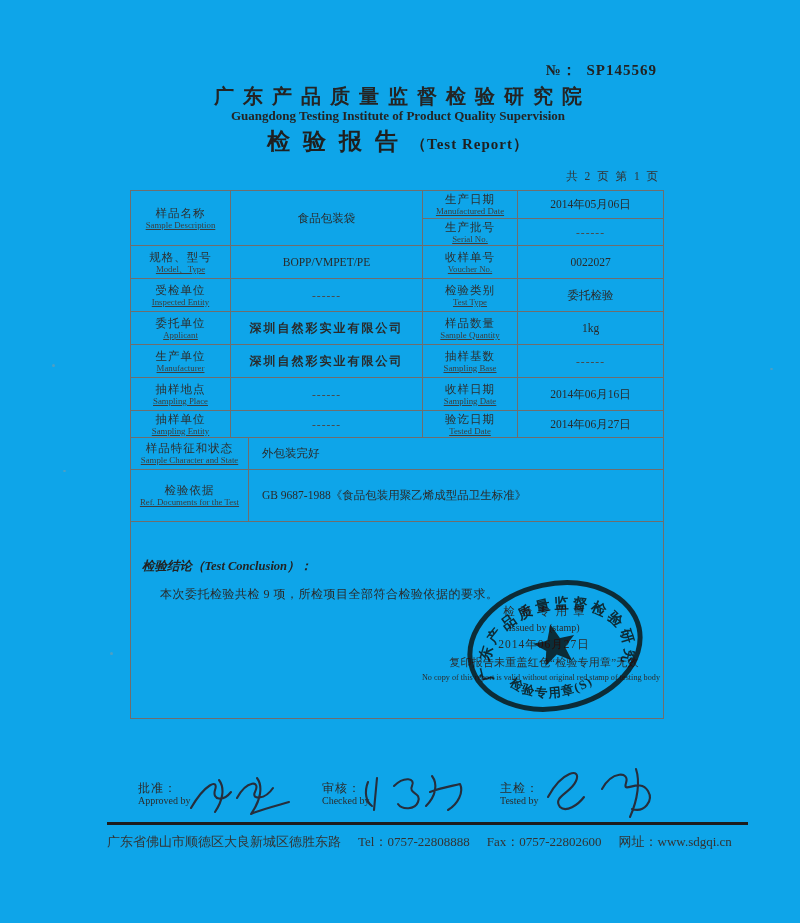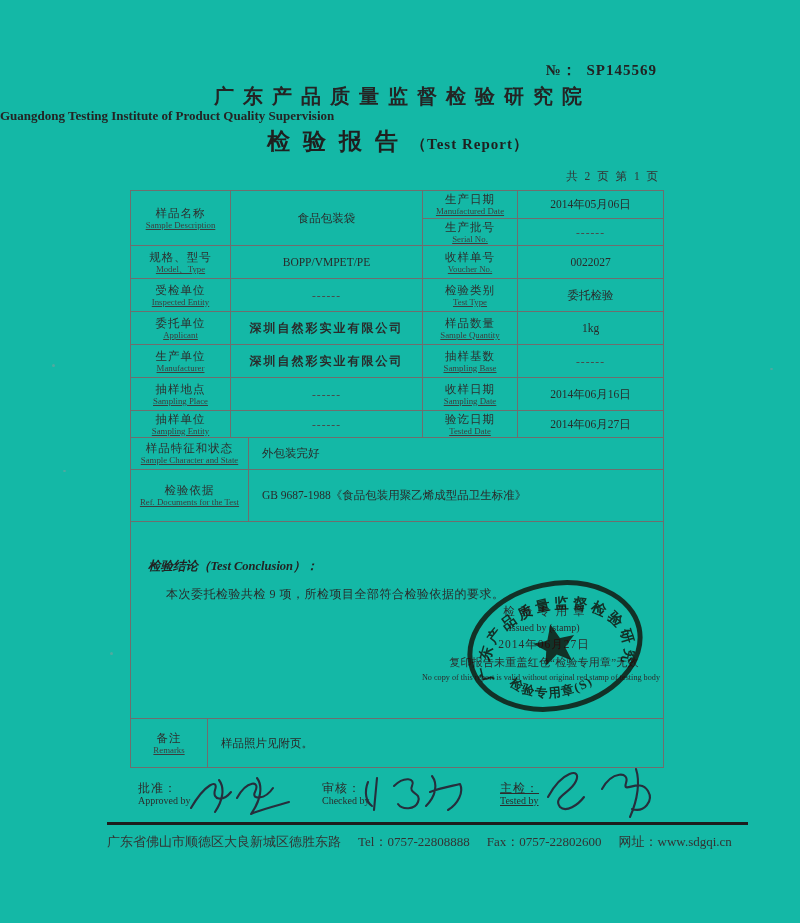--- a/index.html
+++ b/index.html
@@ -1,32 +1,32 @@
 <!DOCTYPE html>
 <html><head>
 <meta charset="utf-8">
 <style>
   html,body{margin:0;padding:0;background:#ffffff;}
-  .page{position:relative;width:800px;height:923px;background:#14b8a6;overflow:hidden;
+  .page{position:relative;width:800px;height:923px;background:#0ea5e9;overflow:hidden;
         font-family:"Liberation Serif","DejaVu Serif",serif;color:#2d2d2d;}
   
   .serial{position:absolute;top:61px;right:143px;font-size:15px;font-weight:bold;letter-spacing:1px;color:#222;}
   .serial .no{margin-left:9px;}
   .org-zh{position:absolute;top:83px;left:0;width:796px;text-align:center;font-size:20px;font-weight:bold;
           letter-spacing:9px;text-indent:9px;color:#242424;}
-  .org-en{position:absolute;top:108px;left:0;width:796px;font-size:13px;font-weight:bold;color:#242424;}
+  .org-en{position:absolute;top:108px;left:0;width:796px;text-align:center;font-size:13px;font-weight:bold;color:#242424;}
   .report-title{position:absolute;top:126px;left:0;width:796px;text-align:center;color:#1f1f1f;}
   .report-title .zh{font-size:23px;font-weight:bold;letter-spacing:13px;}
   .report-title .en{font-size:15px;font-weight:bold;letter-spacing:1px;}
   .pagination{position:absolute;top:169px;right:140px;font-size:11.5px;letter-spacing:2px;color:#333;}
   
   .tables{position:absolute;left:130px;top:190px;width:533px;}
   table{border-collapse:collapse;table-layout:fixed;width:533px;margin-top:-1px;}
   table.first{margin-top:0;}
-  td{border:1px solid #6e6e6e;padding:0 8px;text-align:center;vertical-align:middle;overflow:hidden;}
+  td{border:1px solid #6e6e6e;padding:0 2px;text-align:center;vertical-align:middle;overflow:hidden;}
   .h28{height:28px}.h27{height:27px}.h33{height:33px}.h32{height:32px}.h52{height:52px}.h197{height:197px}.h49{height:49px}
   .lbl .zh{font-size:11.5px;letter-spacing:1px;line-height:13px;color:#2e2e2e;}
   .lbl .en{font-size:8.8px;line-height:10px;color:#3d3d3d;text-decoration:underline;}
   .val{font-size:11.5px;color:#2a2a2a;}
   .val.bold{font-weight:bold;letter-spacing:2px;font-size:12px;}
   .val.dash{letter-spacing:1px;color:#4a4a4a;}
   .val.left{text-align:left;padding-left:13px;}
   
   td.concl{position:relative;text-align:left;vertical-align:top;}
   .concl-heading{margin:36px 0 0 9px;font-size:12.5px;font-weight:bold;color:#222;font-style:italic;}
@@ -208,35 +208,20 @@
             <div class="cap-en">Issued by (stamp)</div>
             <div class="cap-date">2014年06月27日</div>
             <div class="cap-notice-zh">复印报告未重盖红色“检验专用章”无效</div>
             <div class="cap-notice-en">No copy of this report is valid without original red stamp of testing body</div>
           </div>
         </td>
       </tr>
     </tbody>
       </table>
 
-    <table>
-      <colgroup>
-          <col style="width:77px">
-          <col style="width:456px">
-        </colgroup>
-      <tbody>
-          <tr class="h49">
-        <td class="lbl">
-          <div class="zh">备注</div>
-          <div class="en">Remarks</div>
-        </td>
-        <td class="val left">样品照片见附页。</td>
-      </tr>
-    </tbody>
-      </table>
   </div>
 
   <svg class="stamp" viewBox="-103 -83 206 166">
     <g transform="rotate(-12)">
       <ellipse cx="0" cy="0" rx="86" ry="62" fill="none" stroke-width="5" stroke="#d6281f"></ellipse>
       <path id="ringArc" d="M -64 26 A 68 47 0 1 1 64 26" fill="none"></path>
       <text font-size="14.5" font-weight="bold" letter-spacing="3.5" fill="#d6281f">
         <textPath href="#ringArc" startOffset="3%">广东产品质量监督检验研究院</textPath>
       </text>
       <polygon points="0,-22 6.5,-6.8 21,-6.8 9.6,3 13.6,17.8 0,8.6 -13.6,17.8 -9.6,3 -21,-6.8 -6.5,-6.8" fill="#d6281f"></polygon>
@@ -256,21 +241,21 @@
   </svg>
 
   <div class="sig-label" style="left:322px;top:781px;">
     <div class="zh">审核：</div>
     <div class="en">Checked by</div>
   </div>
   <svg class="sig" style="left:360px;top:770px;" width="112" height="50" viewBox="0 0 112 50">
     <path d="M8 12 C 4 22, 6 32, 12 36 M17 8 L 14 40 M34 16 C 44 6, 56 8, 52 16 C 48 24, 62 22, 58 32 C 55 40, 42 40, 38 34 M72 6 C 78 14, 76 26, 66 36 M70 22 C 80 18, 92 16, 100 14 C 104 22, 98 34, 88 40"></path>
   </svg>
 
-  <div class="sig-label" style="left:500px;top:781px;text-decoration:underline;">
+  <div class="sig-label" style="left:500px;top:781px;">
     <div class="zh">主检：</div>
     <div class="en">Tested by</div>
   </div>
   <svg class="sig" style="left:540px;top:763px;" width="130" height="58" viewBox="0 0 130 58">
     <path d="M8 34 C 22 8, 42 4, 36 18 C 31 30, 12 34, 20 44 C 26 50, 38 42, 44 34 M62 26 C 72 8, 90 8, 86 20 C 82 32, 100 14, 108 28 C 114 38, 104 50, 92 46 M96 6 C 100 18, 98 36, 90 54"></path>
   </svg>
 
   <div class="footer-line"></div>
   <div class="footer-text">
     <span>广东省佛山市顺德区大良新城区德胜东路</span>

